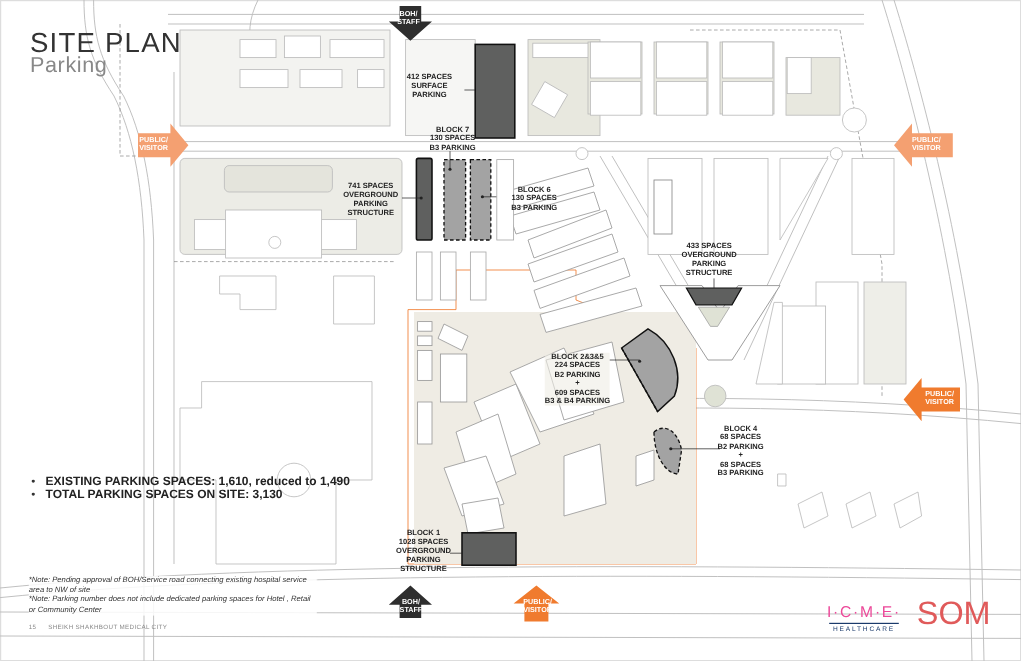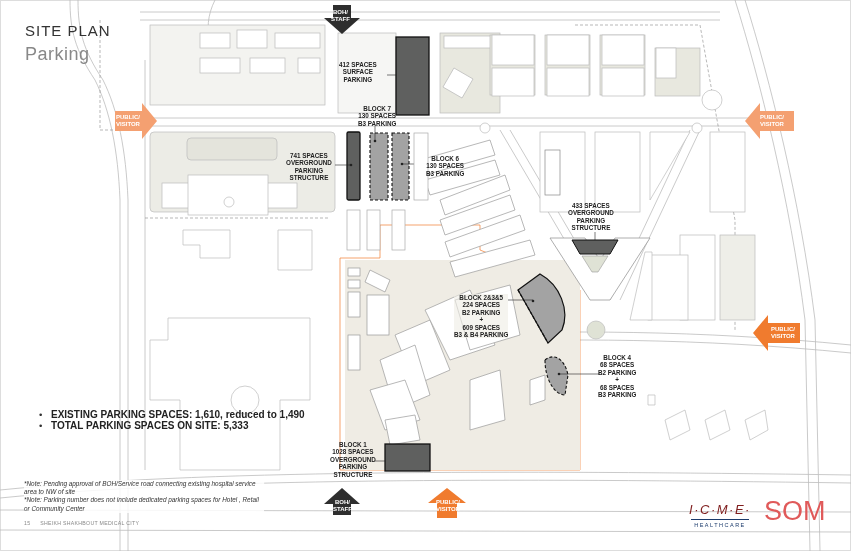--- a/index.html
+++ b/index.html
@@ -1,31 +1,31 @@
 <!DOCTYPE html>
 <html><head>
 <meta charset="utf-8">
 <style>
   html, body { margin: 0; padding: 0; background: #ffffff; }
   body { width: 851px; height: 551px; position: relative; overflow: hidden; font-family: "Liberation Sans", sans-serif; }
   #plan { position: absolute; left: 0; top: 0; width: 851px; height: 551px; }
-  .title { position: absolute; left: 25px; top: 22px; font-size: 15px; letter-spacing: 1px; color: #333; font-weight: 300; }
+  .title { position: absolute; left: 25px; top: 22px; font-size: 23px; letter-spacing: 1px; color: #333; font-weight: 300; }
   .subtitle { position: absolute; left: 25px; top: 44px; font-size: 18px; color: #888; letter-spacing: 0.5px; }
   .lbl { position: absolute; font-size: 6.3px; font-weight: bold; color: #222; text-align: center; line-height: 7.4px; white-space: pre; background: transparent; }
   .arrow-txt { position: absolute; font-size: 6px; font-weight: bold; color: #fff; text-align: center; line-height: 7px; white-space: pre; }
   .stats { position: absolute; left: 26px; top: 396px; width: 300px; font-size: 9.6px; color: #333; }
-  .stats ul { margin: 13px; padding: 0 0 0 12px; list-style: none; }
+  .stats ul { margin: 0; padding: 0 0 0 12px; list-style: none; }
   .stats li { position: relative; line-height: 11.4px; }
   .stats li::before { content: "\2022"; position: absolute; left: -12px; color: #333; }
   .stats .b { font-weight: bold; color: #222; font-size: 10px; }
   .notes { position: absolute; left: 24px; top: 480px; width: 240px; font-size: 6.4px; font-style: italic; color: #333; line-height: 8.2px; background: rgba(255,255,255,0.85); }
   .footer { position: absolute; left: 24px; top: 520px; font-size: 5.2px; color: #888; letter-spacing: 0.3px; }
   .footer span { margin-right: 8px; }
   .icme { position: absolute; left: 687px; top: 502px; width: 66px; text-align: center; }
-  .icme-name { font-size: 13px; color: #7f1d1d; letter-spacing: 1.5px; font-style: italic; }
+  .icme-name { font-size: 13px; color: #ec4899; letter-spacing: 1.5px; }
   .icme-line { height: 1px; background: #1a3a6b; margin: 2px 4px; }
   .icme-sub { font-size: 5.5px; color: #1a3a6b; letter-spacing: 1.5px; }
   .som { position: absolute; left: 764px; top: 496px; font-size: 27px; color: #e05a5a; font-weight: 300; letter-spacing: 0px; }
 </style>
 </head>
 <body>
 
 <svg id="plan" viewBox="0 0 851 551" xmlns="http://www.w3.org/2000/svg">
 
   <rect x="0.5" y="0.5" width="850" height="550" fill="#fff" stroke="#ddd"></rect>
@@ -268,21 +268,21 @@
 VISITOR</div>
 <div class="arrow-txt" style="left:436px;top:499px;">PUBLIC/
 VISITOR</div>
 
 <div class="stats">
   <ul>
     <li>
       <div class="b">EXISTING PARKING SPACES: 1,610, reduced to 1,490</div>
     </li>
     <li>
-      <div class="b">TOTAL PARKING SPACES ON SITE: 5,333</div>
+      <div class="b">TOTAL PARKING SPACES ON SITE: 3,130</div>
     </li>
   </ul>
 </div>
 
 <div class="notes">
   <div>*Note: Pending approval of BOH/Service road connecting existing hospital service area to NW of site</div>
   <div>*Note: Parking number does not include dedicated parking spaces for Hotel , Retail or Community Center</div>
 </div>
 
 <div class="footer">

